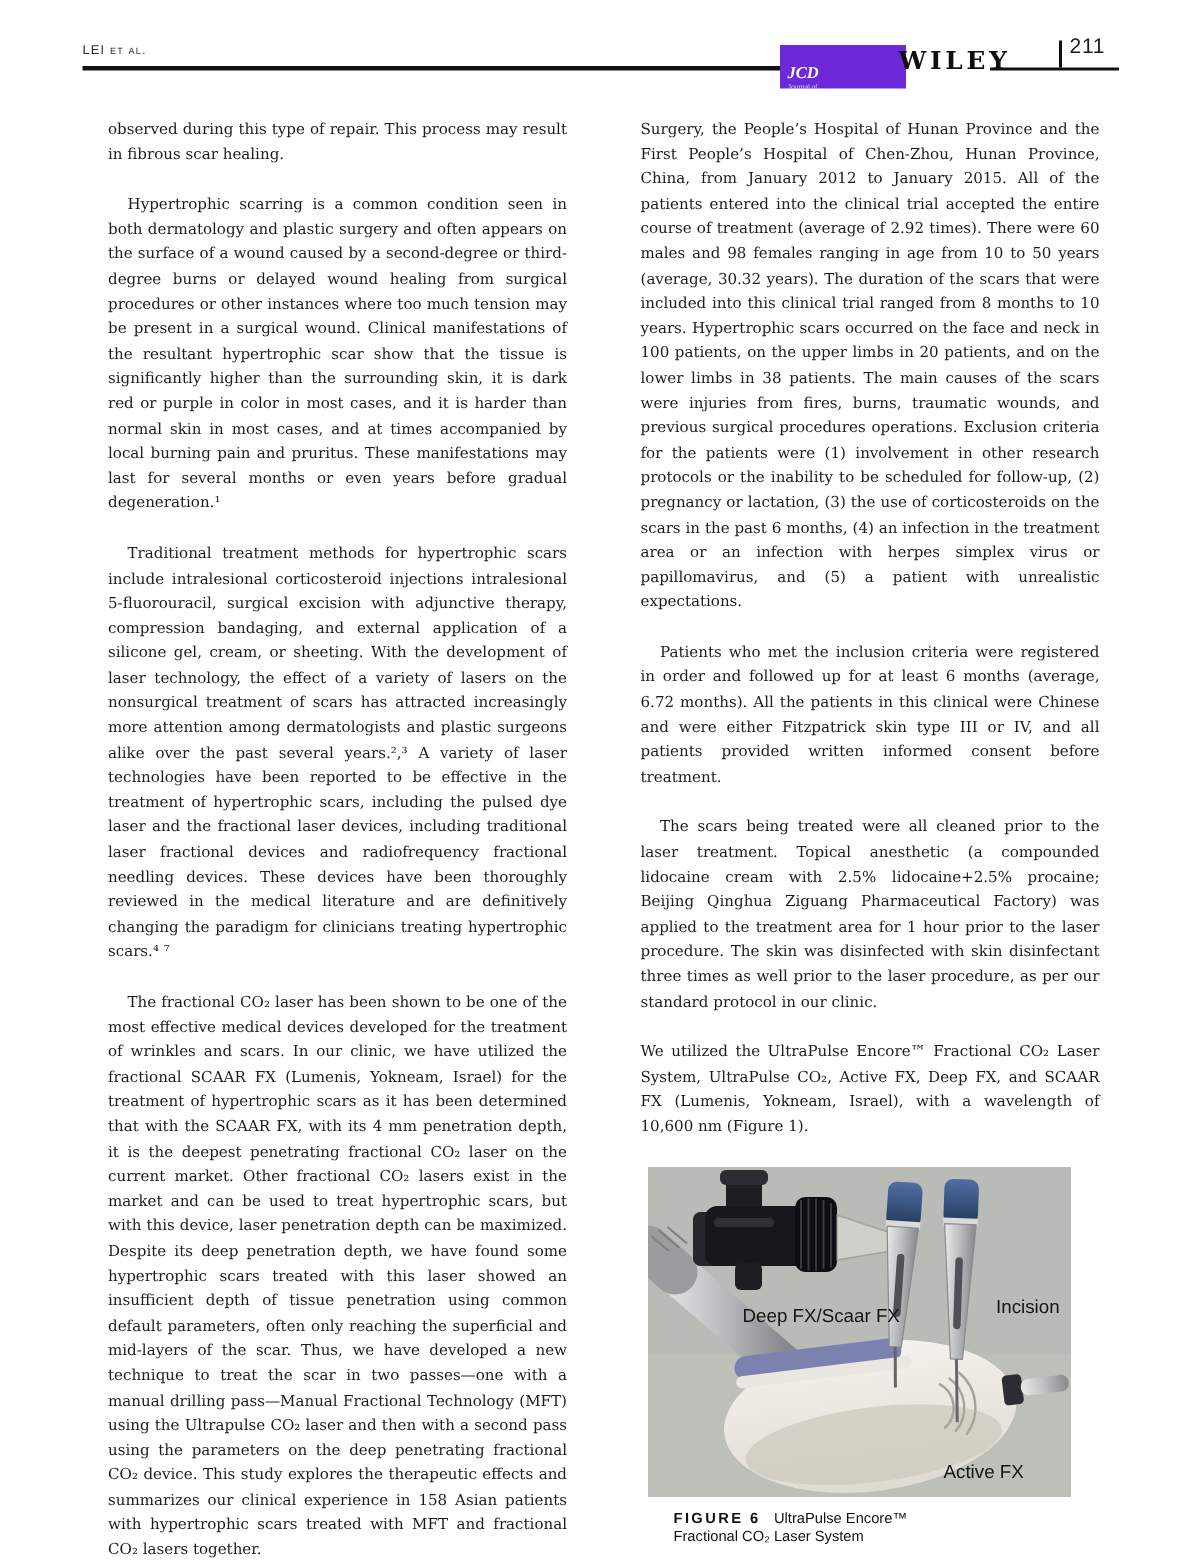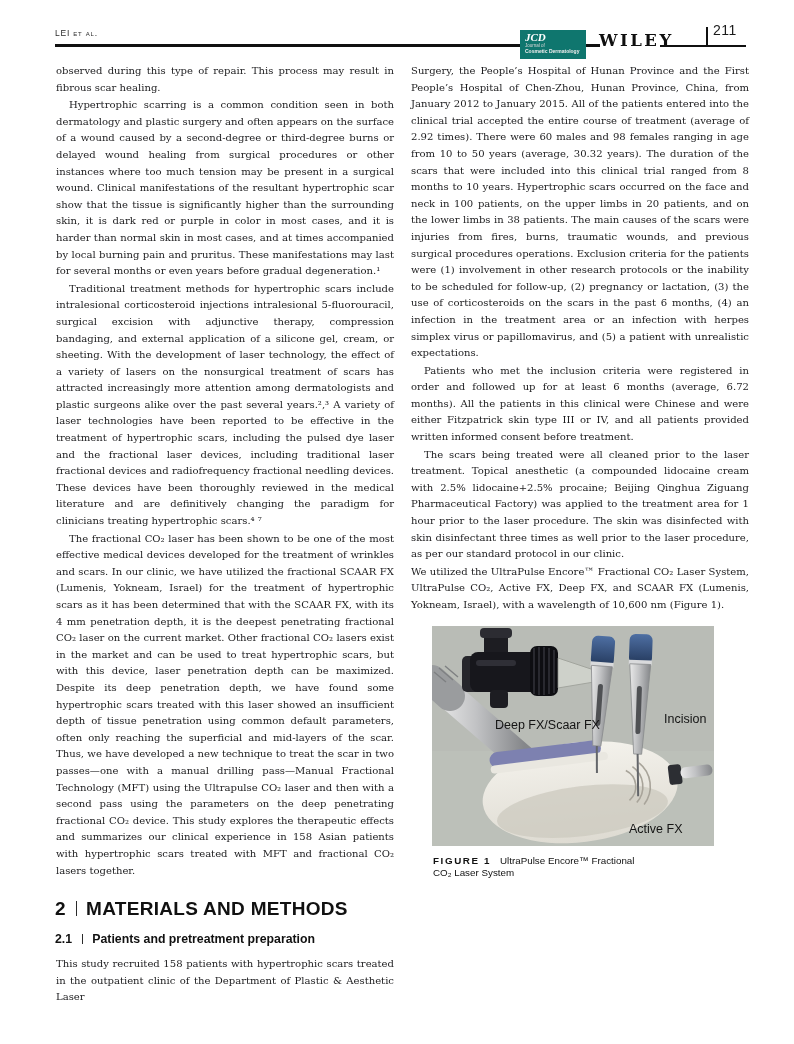--- a/index.html
+++ b/index.html
@@ -9,35 +9,35 @@
 
   
   .running-head{position:absolute;left:55px;top:28px;
       font-family:Liberation Sans, sans-serif;font-size:8.5px;
       font-variant:small-caps;letter-spacing:.8px;color:#2a2a2a;}
   .head-rule{position:absolute;left:55px;top:44px;width:545px;height:3px;background:#101010;}
   .head-rule-right{position:absolute;left:660px;top:44.5px;width:86px;height:2.5px;background:#101010;}
   .head-vbar{position:absolute;left:706px;top:27px;width:1.5px;height:18px;background:#101010;}
   .page-number{position:absolute;left:713px;top:22px;
       font-family:Liberation Sans, sans-serif;font-size:14px;letter-spacing:.5px;color:#1a1a1a;}
-  .jcd-box{position:absolute;left:520px;top:30px;width:66px;height:29px;background:#0f766e;
-      color:#fff;overflow:hidden;padding:2px 0 0 5px;box-sizing:border-box;}
+  .jcd-box{position:absolute;left:520px;top:30px;width:84px;height:29px;background:#6d28d9;
+      color:#fff;overflow:hidden;padding:14px 0 0 5px;box-sizing:border-box;}
   .jcd-abbr{font-family:"Liberation Serif",serif;font-style:italic;font-weight:bold;
       font-size:11px;line-height:11px;display:block;}
   .jcd-line1{font-family:"Liberation Sans",sans-serif;font-size:4.5px;line-height:5px;display:block;color:#d8d8d8;}
   .jcd-line2{font-family:"Liberation Sans",sans-serif;font-size:5px;font-weight:bold;line-height:6px;display:block;color:#eee;}
   .wiley{position:absolute;left:599px;top:31px;font-family:"DejaVu Serif",serif;
       font-size:16.5px;font-weight:600;letter-spacing:2.5px;color:#0f0f0f;text-align:center;}
 
   
   .col{position:absolute;top:62px;width:340px;font-size:10.05px;line-height:16.6px;
       text-align:justify;}
   .col-left{left:55px;}
   .col-right{left:410px;}
-  p{margin:1px;}
+  p{margin:17px;}
   p.ind{text-indent:13px;}
 
   
   .sec-main{font-family:"Liberation Sans",sans-serif;font-weight:bold;font-size:19px;
       letter-spacing:.3px;text-align:left;margin:21px 0 13px 0;line-height:17px;color:#111;}
   .sec-sub{font-family:"Liberation Sans",sans-serif;font-weight:bold;font-size:12.3px;
       text-align:left;margin:15px 0 9px 0;line-height:15px;color:#111;}
   .pipe{display:inline-block;width:1.2px;height:.82em;background:#2b2b2b;
       margin:0 9px 0 10px;vertical-align:-1px;}
 
@@ -145,18 +145,18 @@
           <rect x="205" y="60" width="5" height="48" rx="2.5" fill="#4f5154"></rect>
           <line x1="208" y1="128" x2="210" y2="170" stroke="#64666a" stroke-width="2"></line>
         </g>
 
         <text class="fig-lab" x="63" y="103">Deep FX/Scaar FX</text>
         <text class="fig-lab" x="232" y="97">Incision</text>
         <text class="fig-lab" x="197" y="207">Active FX</text>
       </svg>
 
       <p class="fig-caption">
-        <span class="fig-cap-label">FIGURE 1</span><span>UltraPulse Encore™ Fractional CO₂ Laser System</span>
+        <span class="fig-cap-label">FIGURE 6</span><span>UltraPulse Encore™ Fractional CO₂ Laser System</span>
       </p>
     </div>
   </div>
 
 </div>
 
 </body></html>

